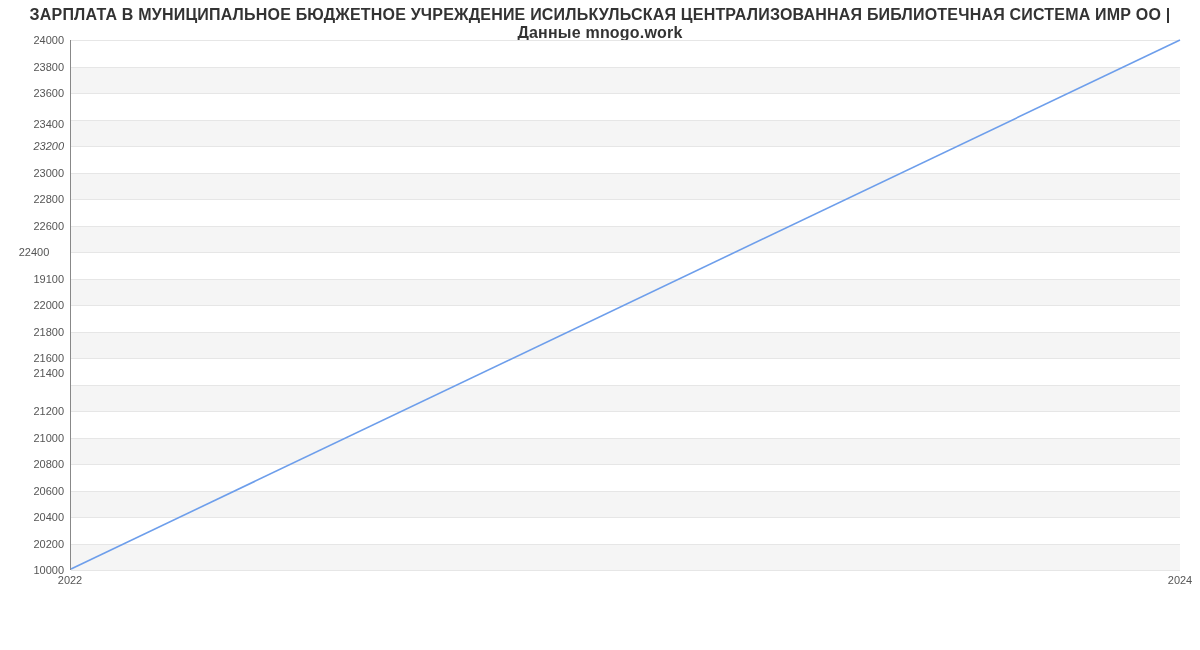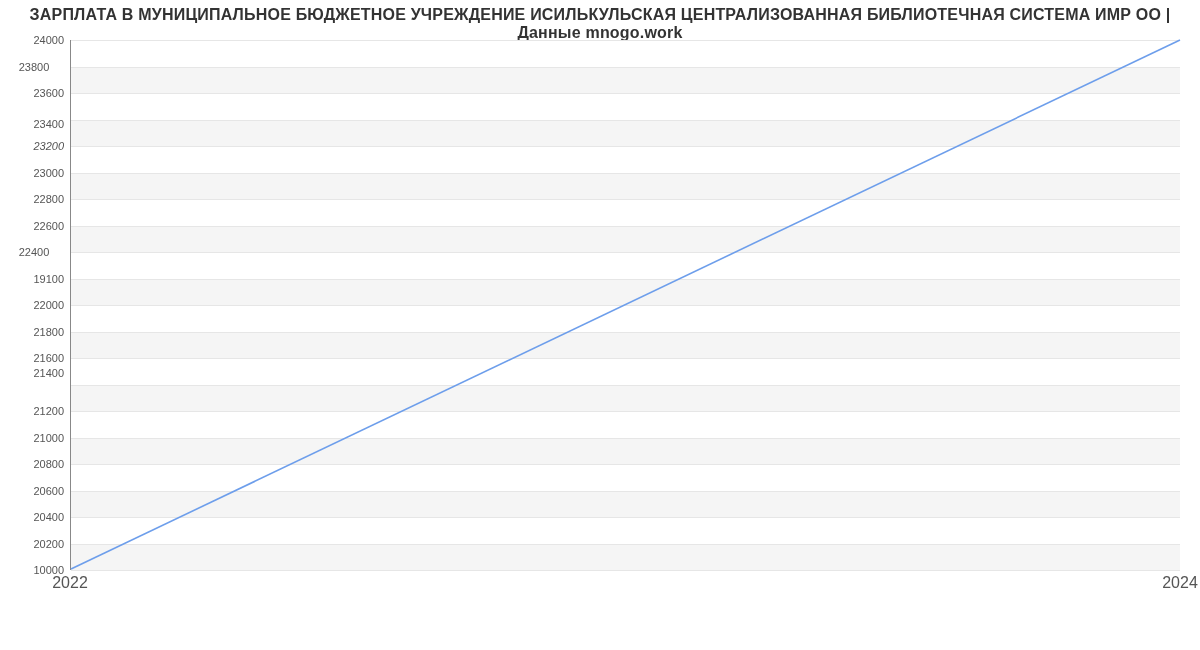--- a/index.html
+++ b/index.html
@@ -68,21 +68,21 @@
   }
   .x-labels {
     position: absolute;
     left: 70px;
     top: 574px;
     width: 1110px;
     height: 20px;
   }
   .x-labels div {
     position: absolute;
-    font-size: 16px;
+    font-size: 11px;
     color: #555;
     transform: translateX(-50%);
     top: 0;
   }
   svg.line-layer {
     position: absolute;
     left: 0;
     top: 0;
     width: 100%;
     height: 100%;
@@ -146,21 +146,21 @@
       <div style="top: 291.5px;">21800</div>
       <div style="top: 265px;">22000</div>
       <div style="top: 238.5px;">19100</div>
       <div style="top: 212px; text-align: center;">22400</div>
       <div style="top: 185.5px;">22600</div>
       <div style="top: 159px;">22800</div>
       <div style="top: 132.5px;">23000</div>
       <div style="top: 106px; font-style: italic;">23200</div>
       <div style="top: 84px;">23400</div>
       <div style="top: 53px;">23600</div>
-      <div style="top: 26.5px; text-align: center;">23800</div>
+      <div style="top: 26.5px;">23800</div>
       <div style="top: 0px;">24000</div>
     </div>
   <div class="x-labels" id="x-labels">
       <div style="left: 0px;">2022</div>
       <div style="left: 1110px;">2024</div>
     </div>
 
 </div>
 
 </body></html>

